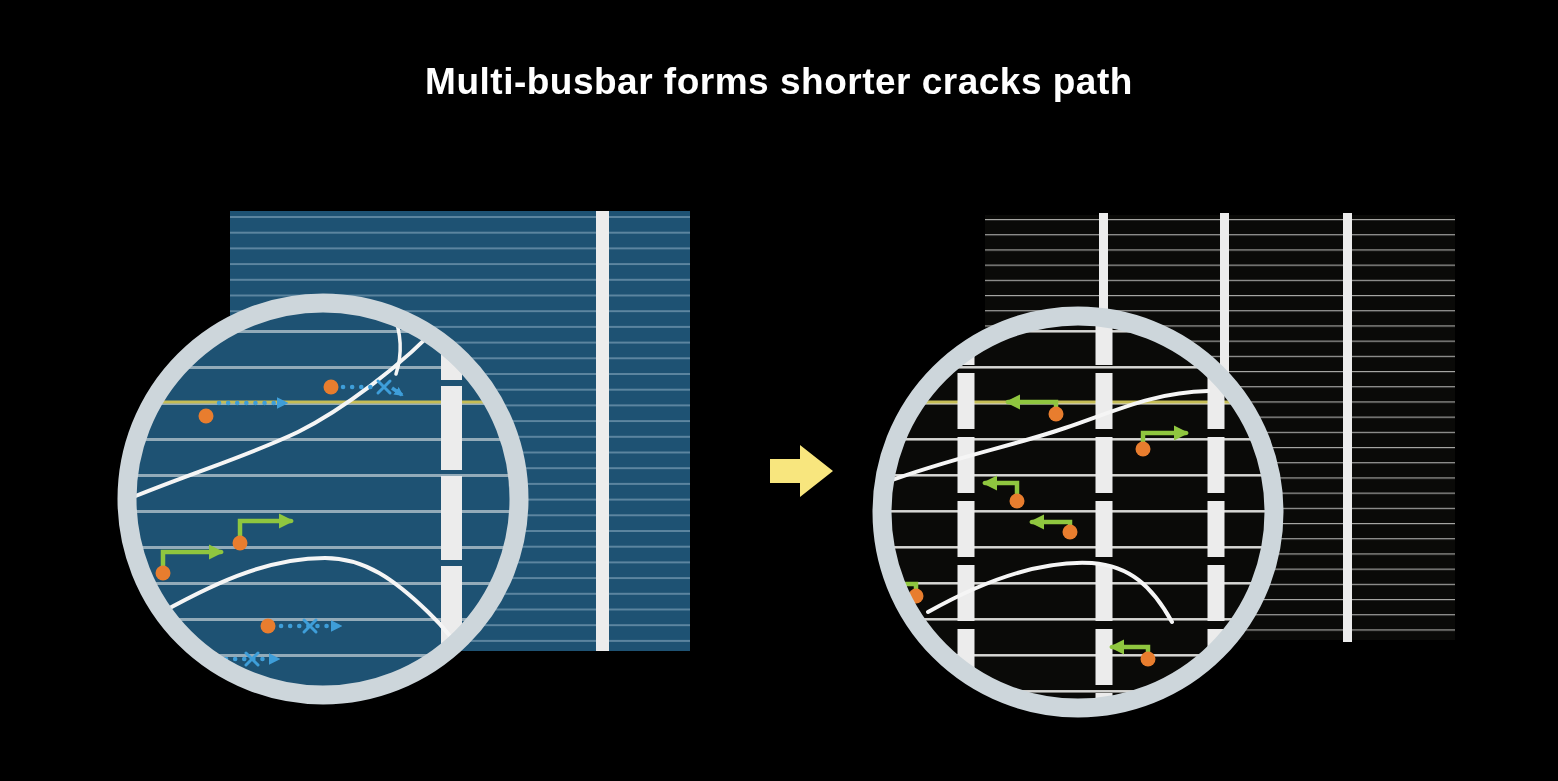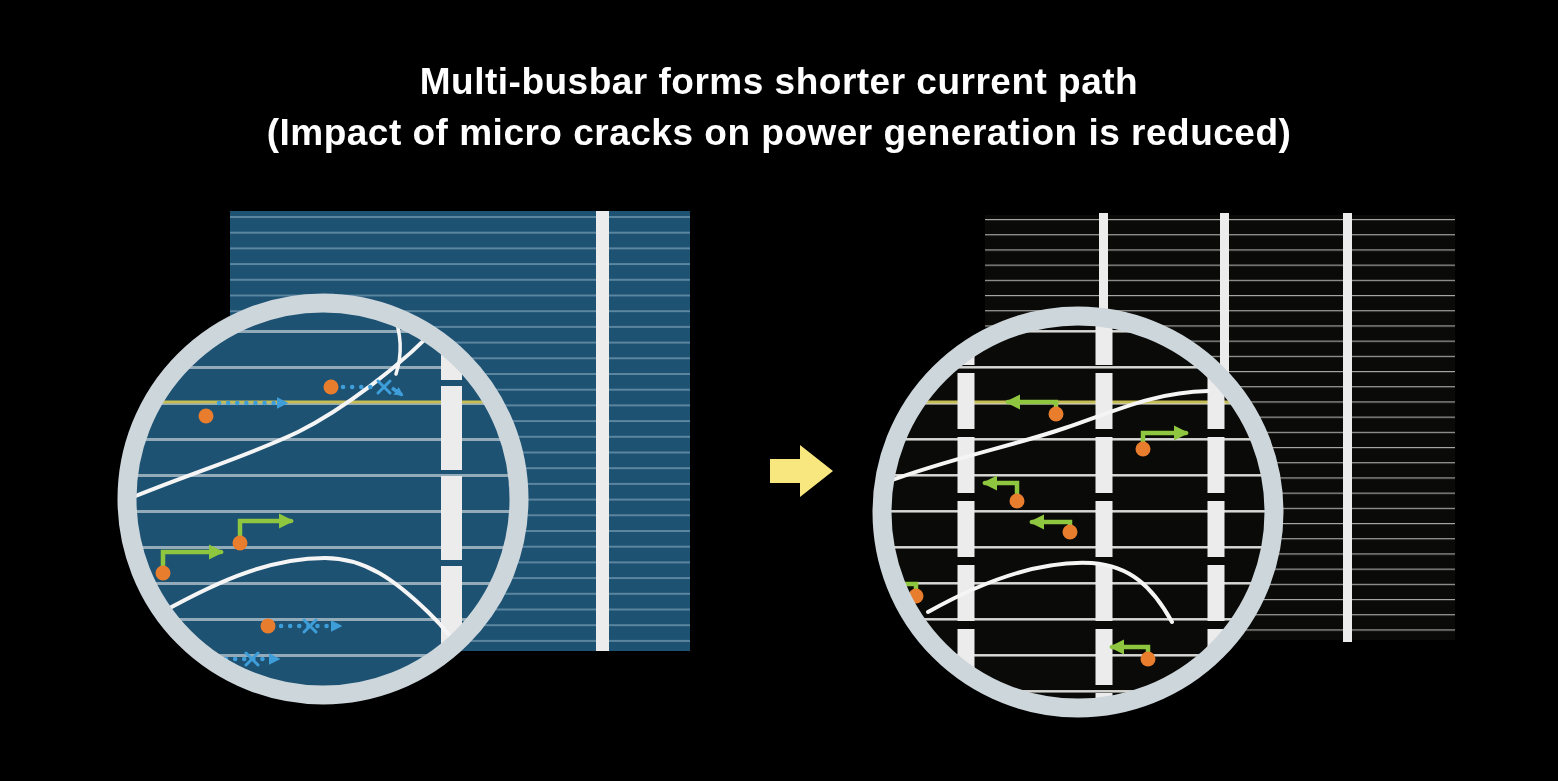--- a/index.html
+++ b/index.html
@@ -22,22 +22,21 @@
     letter-spacing:0.5px;
   }
   .figure-svg{position:absolute;left:0;top:0;}
 </style>
 </head>
 <body>
 
 <div class="page">
 
   <div class="title">
-    <div>Multi-busbar forms shorter current path</div>
-    <div>(Impact of micro cracks on power generation is reduced)</div>
+    <div>Multi-busbar forms shorter cracks path</div>
   </div>
 
   <svg class="figure-svg" width="1558" height="781" viewBox="0 0 1558 781">
     <defs>
       <pattern id="fingersLeft" x="230" y="216" width="20" height="15.7" patternUnits="userSpaceOnUse">
         <line x1="0" y1="1" x2="20" y2="1" stroke="var(--cell-blue-finger)" stroke-width="1.5"></line>
       </pattern>
       <pattern id="fingersLeftZoom" x="120" y="330" width="20" height="36" patternUnits="userSpaceOnUse">
         <line x1="0" y1="1.5" x2="20" y2="1.5" stroke="var(--cell-blue-finger-zoom)" stroke-width="3"></line>
       </pattern>

